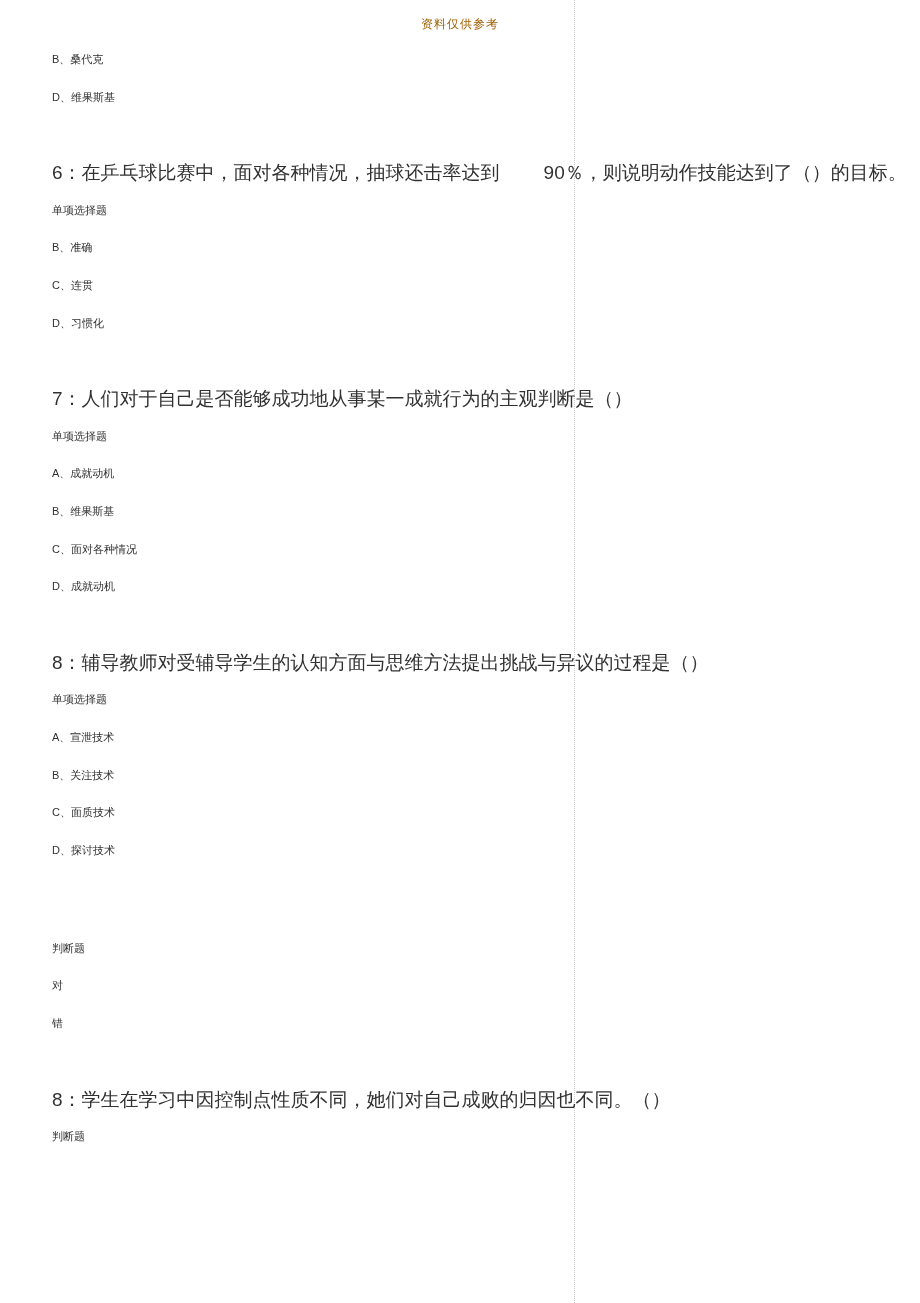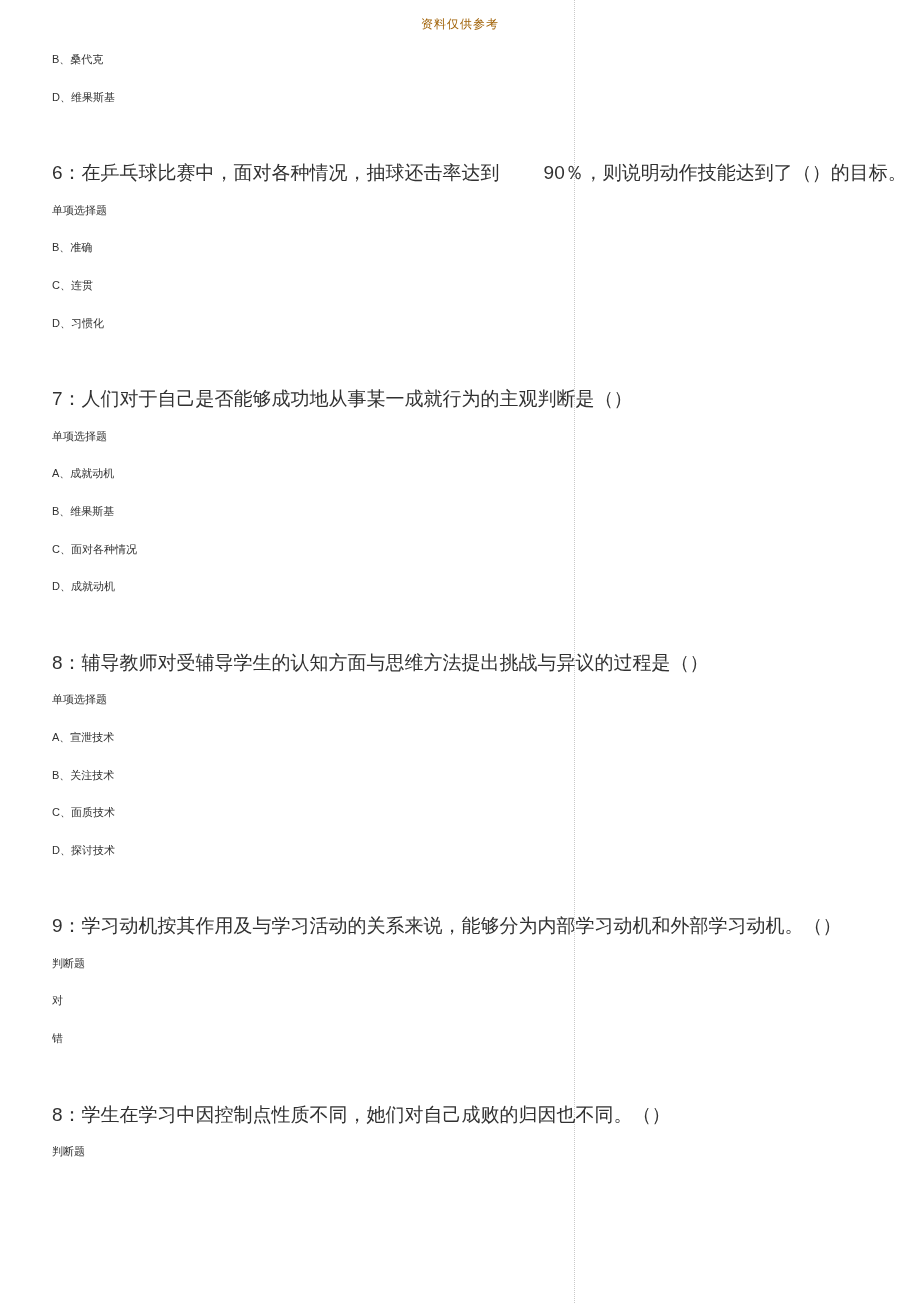--- a/index.html
+++ b/index.html
@@ -98,21 +98,20 @@
     <div class="qline"><span class="latin">8</span><span>：辅导教师对受辅导学生的认知方面与思维方法提出挑战与异议的过程是（）</span></div>
     <div class="mid-gap"></div>
     <div class="line">单项选择题</div>
     <div class="line"><span class="latin">A</span><span>、宣泄技术</span></div>
     <div class="line"><span class="latin">B</span><span>、关注技术</span></div>
     <div class="line"><span class="latin">C</span><span>、面质技术</span></div>
     <div class="line"><span class="latin">D</span><span>、探讨技术</span></div>
 
     <div class="block-gap"></div>
 
-    <div class="qline"><span class="latin">9</span><span>：学习动机按其作用及与学习活动的关系来说，能够分为内部学习动机和外部学习动机。（）</span></div>
     <div class="mid-gap"></div>
     <div class="line">判断题</div>
     <div class="line">对</div>
     <div class="line">错</div>
 
     <div class="block-gap"></div>
 
     <div class="qline"><span class="latin">8</span><span>：学生在学习中因控制点性质不同，她们对自己成败的归因也不同。（）</span></div>
     <div class="mid-gap"></div>
     <div class="line" style="margin-bottom:0;">判断题</div>

